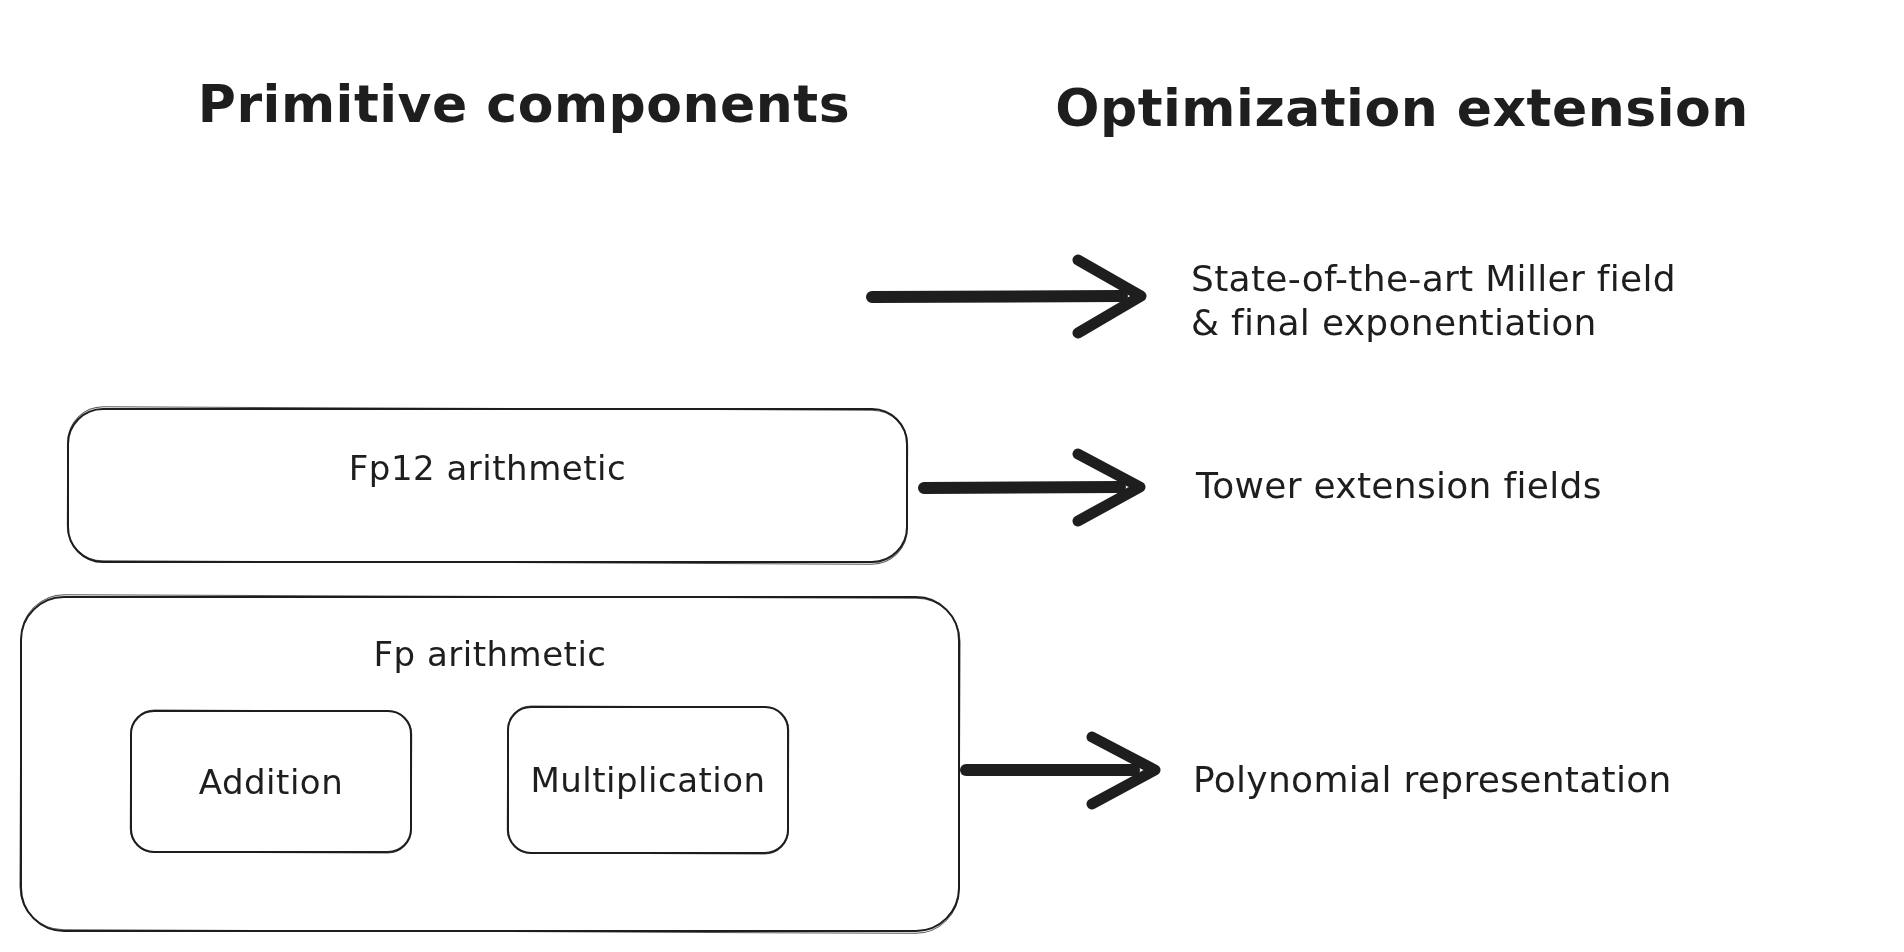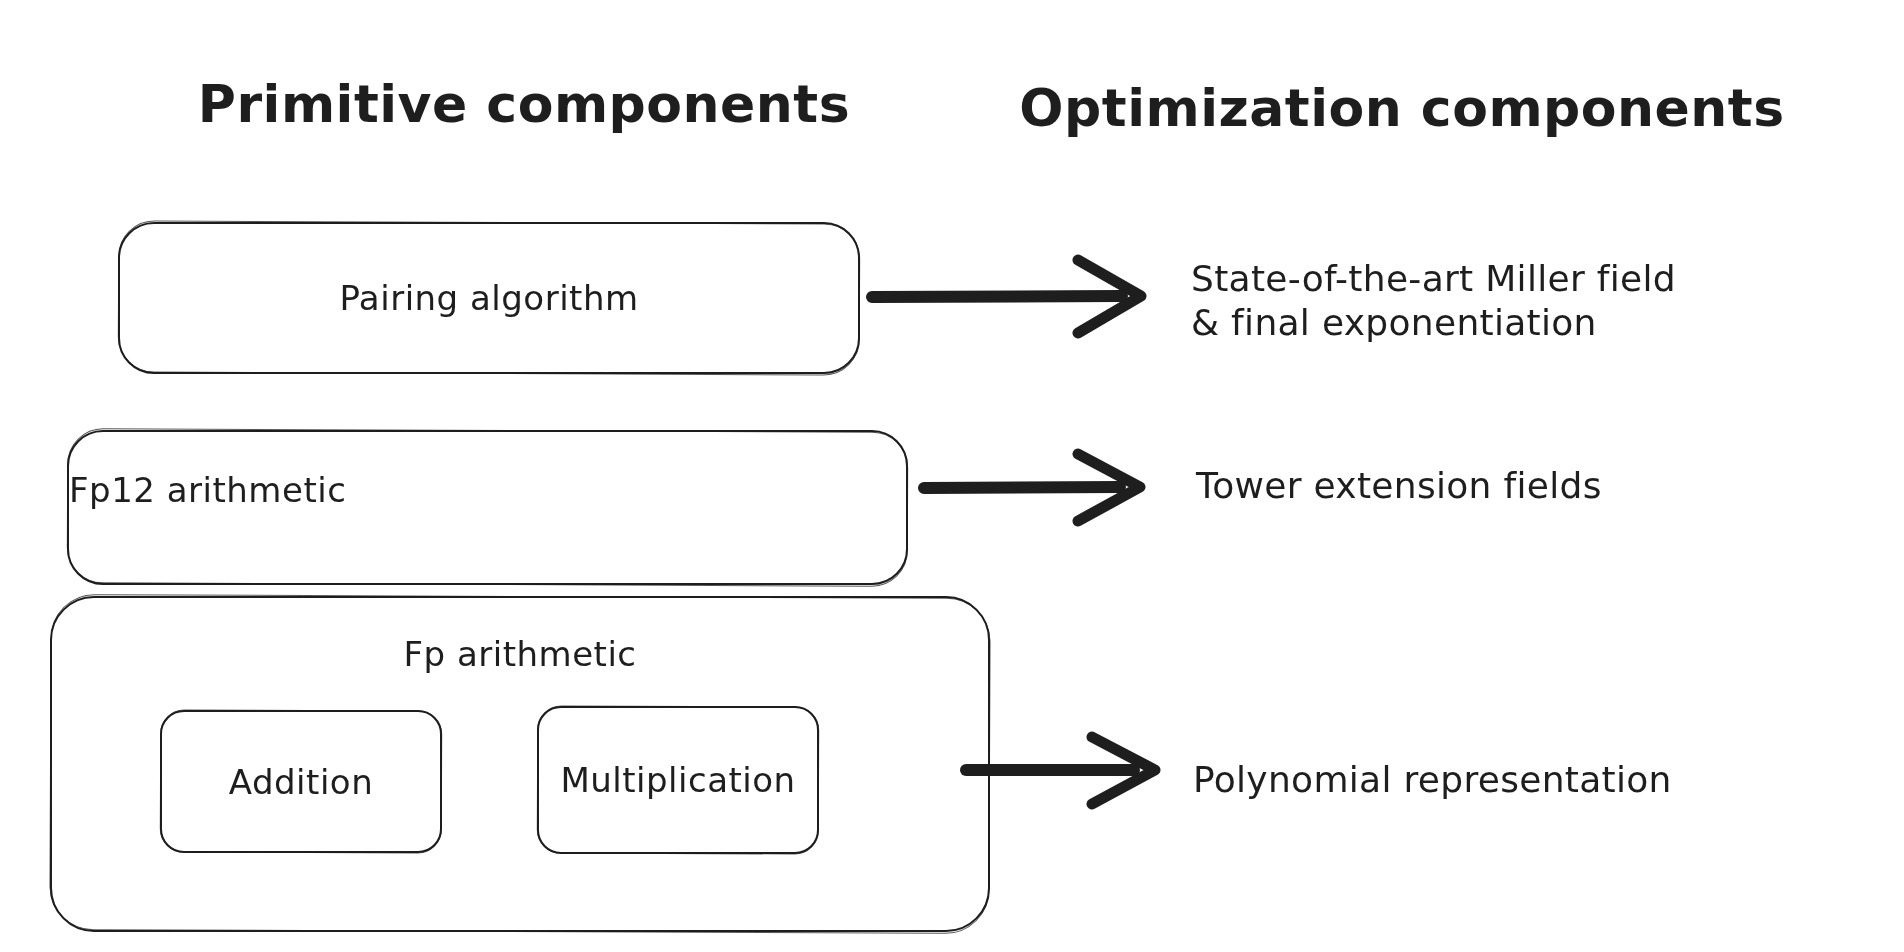--- a/index.html
+++ b/index.html
@@ -43,23 +43,23 @@
     inset: -2px;
     border: 1.4px solid #1e1e1e;
     border-radius: inherit;
     transform: rotate(0.25deg);
     opacity: 0.75;
     pointer-events: none;
   }
   .box-pairing { left: 118px; top: 222px; width: 742px; height: 152px;
                  display: flex; align-items: center; justify-content: center; }
   .box-fp12    { left: 67px;  top: 408px; width: 841px; height: 155px;
-                 display: flex; align-items: flex-start; 
-                 padding-top: 38px; margin-top: 22px; }
-  .box-fp      { left: 20px;  top: 596px; width: 940px; height: 336px; border-radius: 44px; margin-left: 30px; }
+                 display: flex; align-items: flex-start; justify-content: center;
+                 padding-top: 38px; }
+  .box-fp      { left: 20px;  top: 596px; width: 940px; height: 336px; border-radius: 44px; }
   .box-inner   { border-radius: 24px; display: flex; align-items: center; justify-content: center; }
   .box-addition       { left: 108px; top: 112px; width: 282px; height: 143px; }
   .box-multiplication { left: 485px; top: 108px; width: 282px; height: 148px; }
 
   .box-label {
     font-size: 34px;
     letter-spacing: 0.5px;
     white-space: nowrap;
   }
   .fp-title {
@@ -97,25 +97,22 @@
   }
   svg.arrows .shaft { stroke-width: 12px; }
   svg.arrows .head  { stroke-width: 11px; }
 </style>
 </head>
 <body>
 
 <div class="canvas">
 
   <div class="col-header left">Primitive components</div>
-  <div class="col-header right">Optimization components</div>
+  <div class="col-header right">Optimization extension</div>
 
-  <div class="sketch-box box-pairing">
-    <span class="box-label">Pairing algorithm</span>
-  </div>
 
   <div class="sketch-box box-fp12">
     <span class="box-label">Fp12 arithmetic</span>
   </div>
 
   <div class="sketch-box box-fp">
     <span class="box-label fp-title">Fp arithmetic</span>
     <div class="sketch-box box-inner box-addition">
       <span class="box-label">Addition</span>
     </div>

